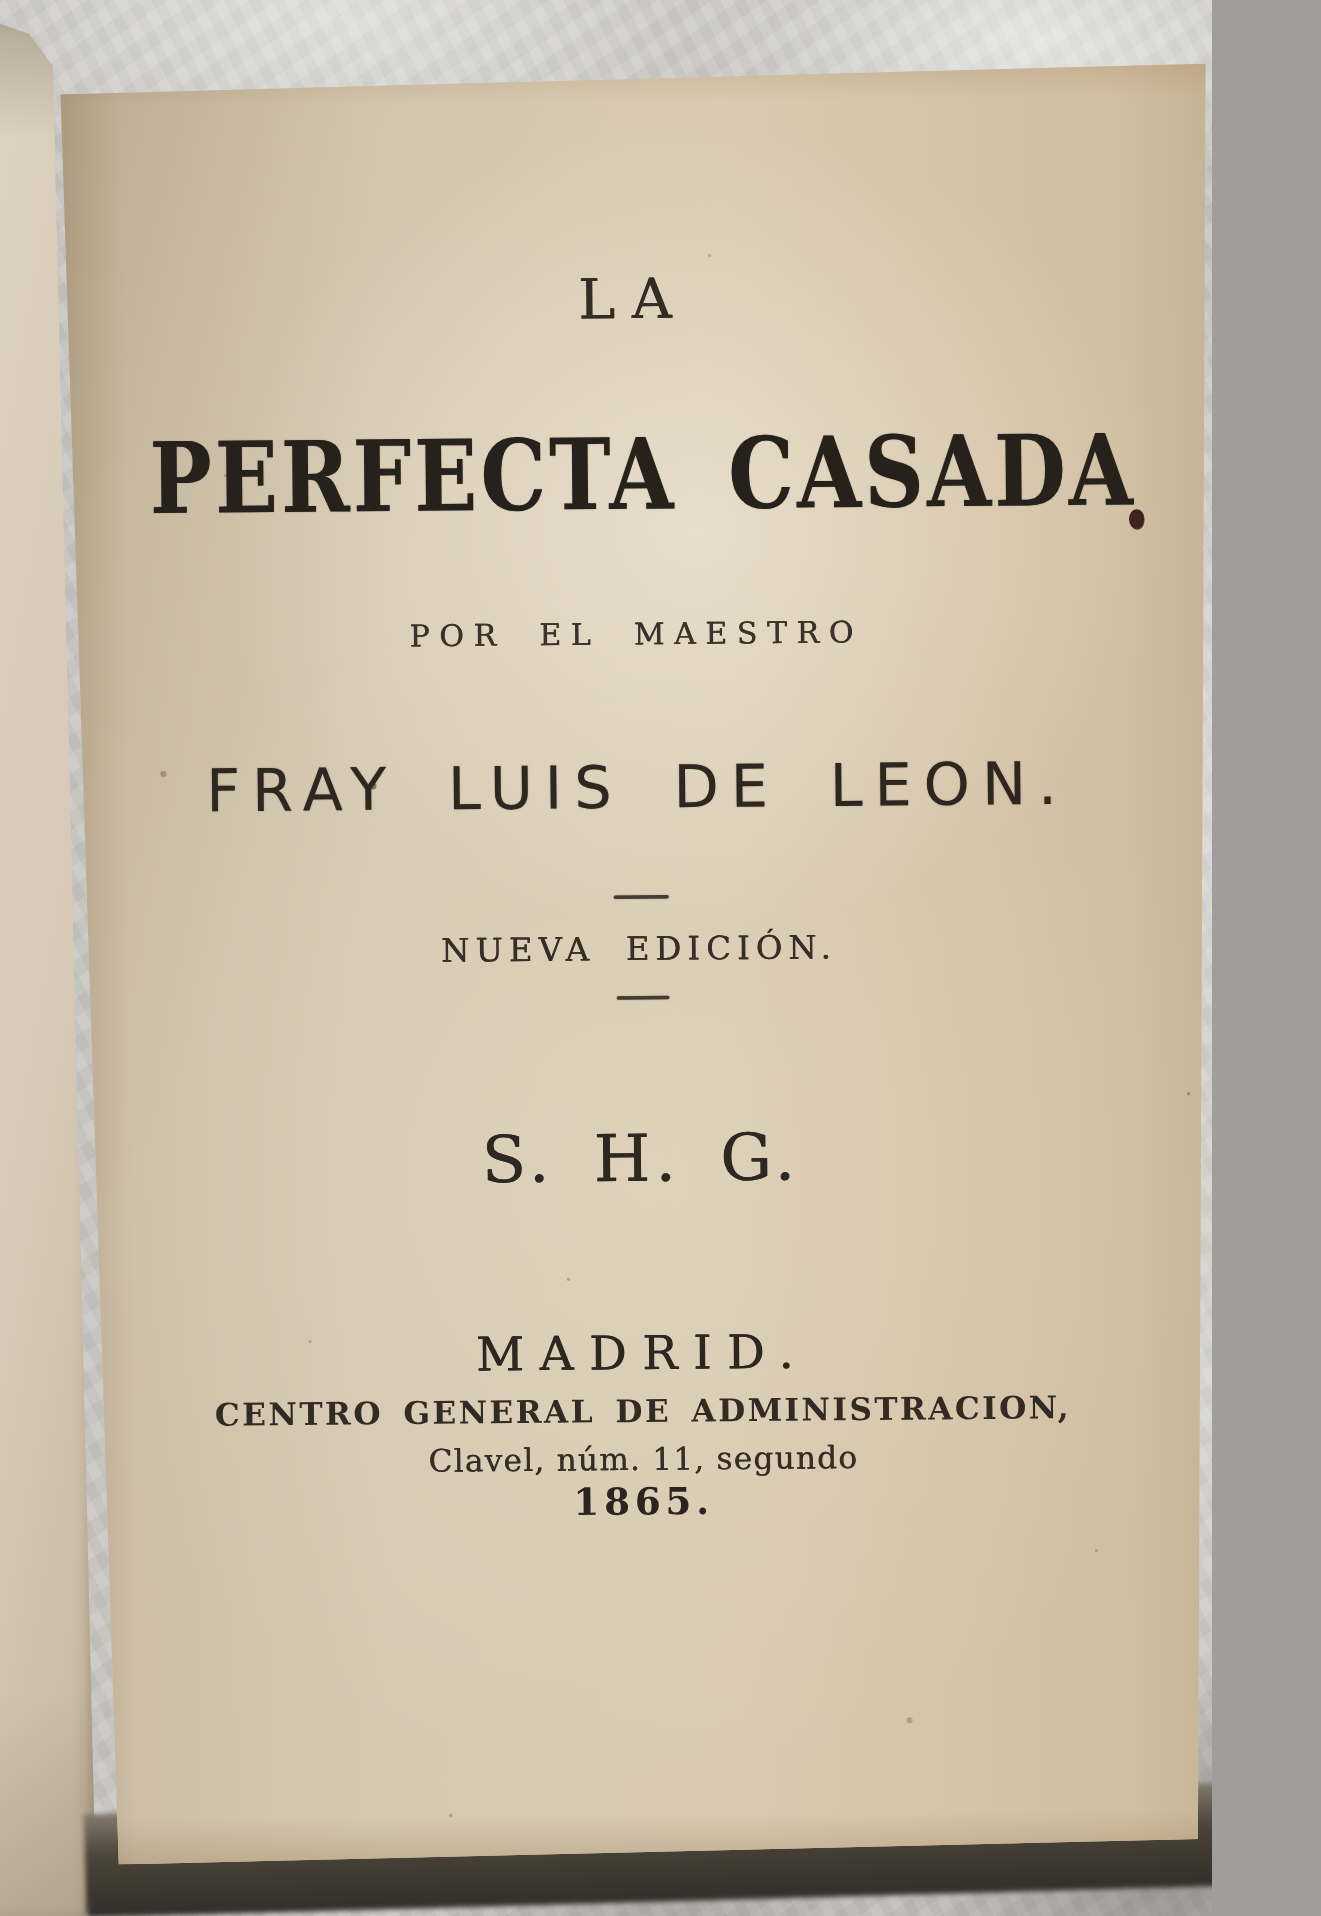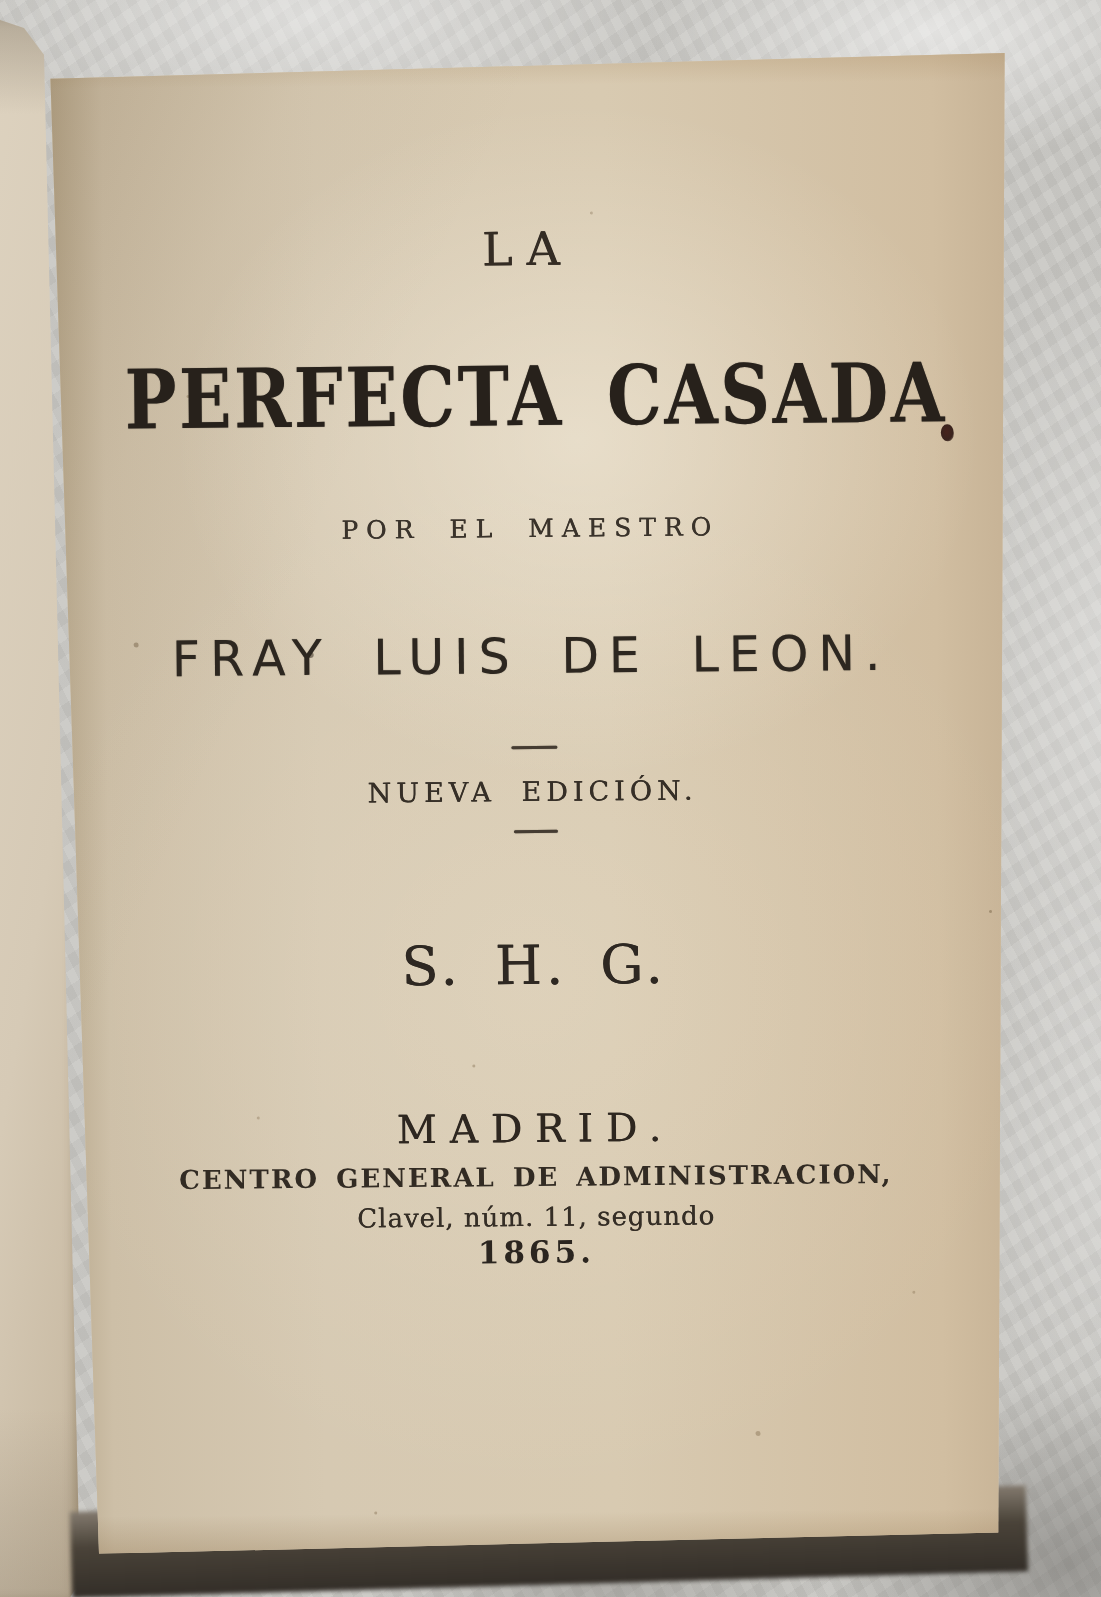--- a/index.html
+++ b/index.html
@@ -3,21 +3,21 @@
 <meta charset="utf-8">
 <style>
   :root{
     --paper:#d5c7af;
     --ink:#2b251f;
     --cloth-background:#c7c6c2;
     --shadow:#3e3831;
   }
   html,body{margin:0;padding:0;background:#9f9e9b;}
   .scene{
-    position:relative;width:1101px;height:1597px;overflow:hidden;
+    position:relative;width:1010px;height:1597px;overflow:hidden;
     background-color:var(--cloth-background);
     background-image:
       radial-gradient(ellipse 420px 180px at 85% 2%, rgba(255,255,255,.55), transparent 70%),
       radial-gradient(ellipse 520px 200px at 28% 1%, rgba(255,255,255,.45), transparent 70%),
       radial-gradient(ellipse 260px 620px at 101% 42%, rgba(255,255,255,.34), transparent 70%),
       radial-gradient(ellipse 200px 420px at 100% 72%, rgba(255,255,255,.28), transparent 70%),
       radial-gradient(ellipse 360px 260px at 97% 98%, rgba(105,103,99,.5), transparent 72%),
       radial-gradient(ellipse 300px 160px at 55% 99%, rgba(120,117,112,.35), transparent 75%),
       repeating-linear-gradient(63deg, rgba(255,255,255,.06) 0 9px, rgba(138,136,132,.07) 9px 18px),
       repeating-linear-gradient(-35deg, rgba(255,255,255,.05) 0 13px, rgba(120,118,114,.06) 13px 26px);

